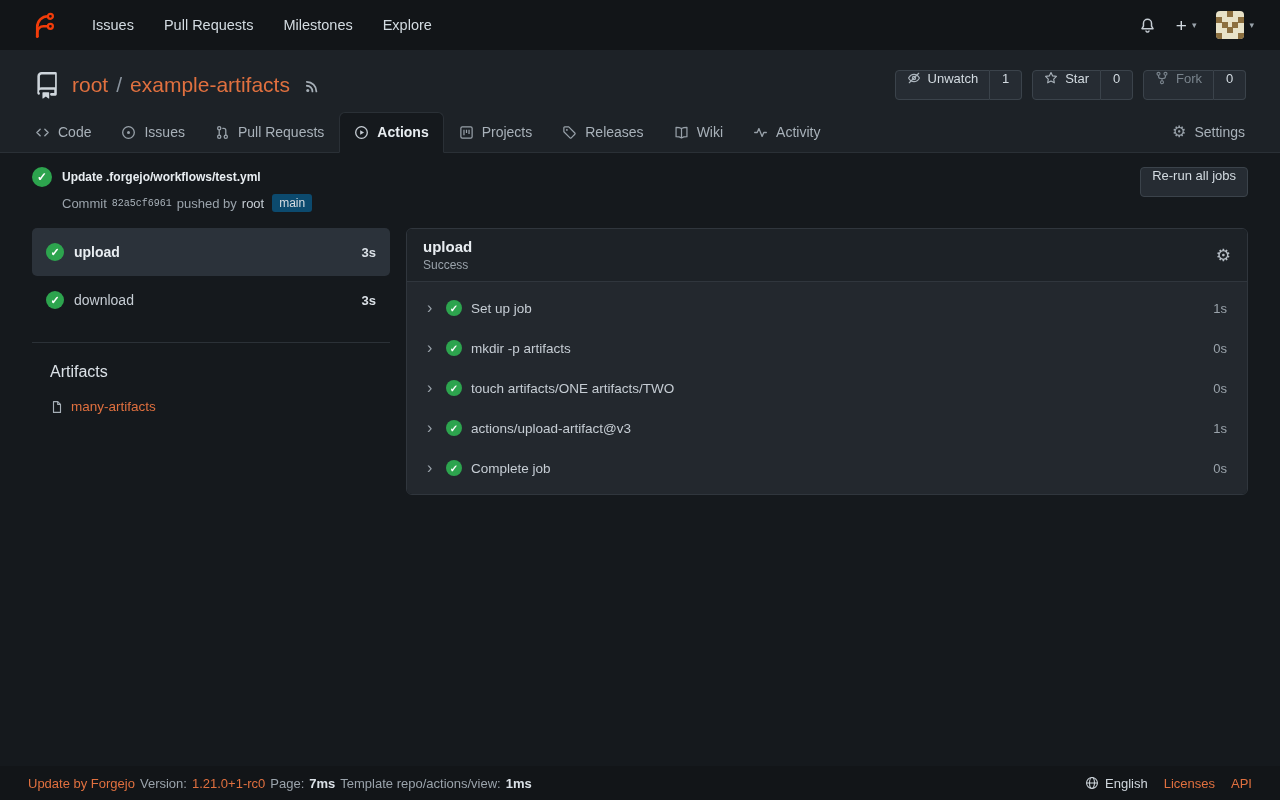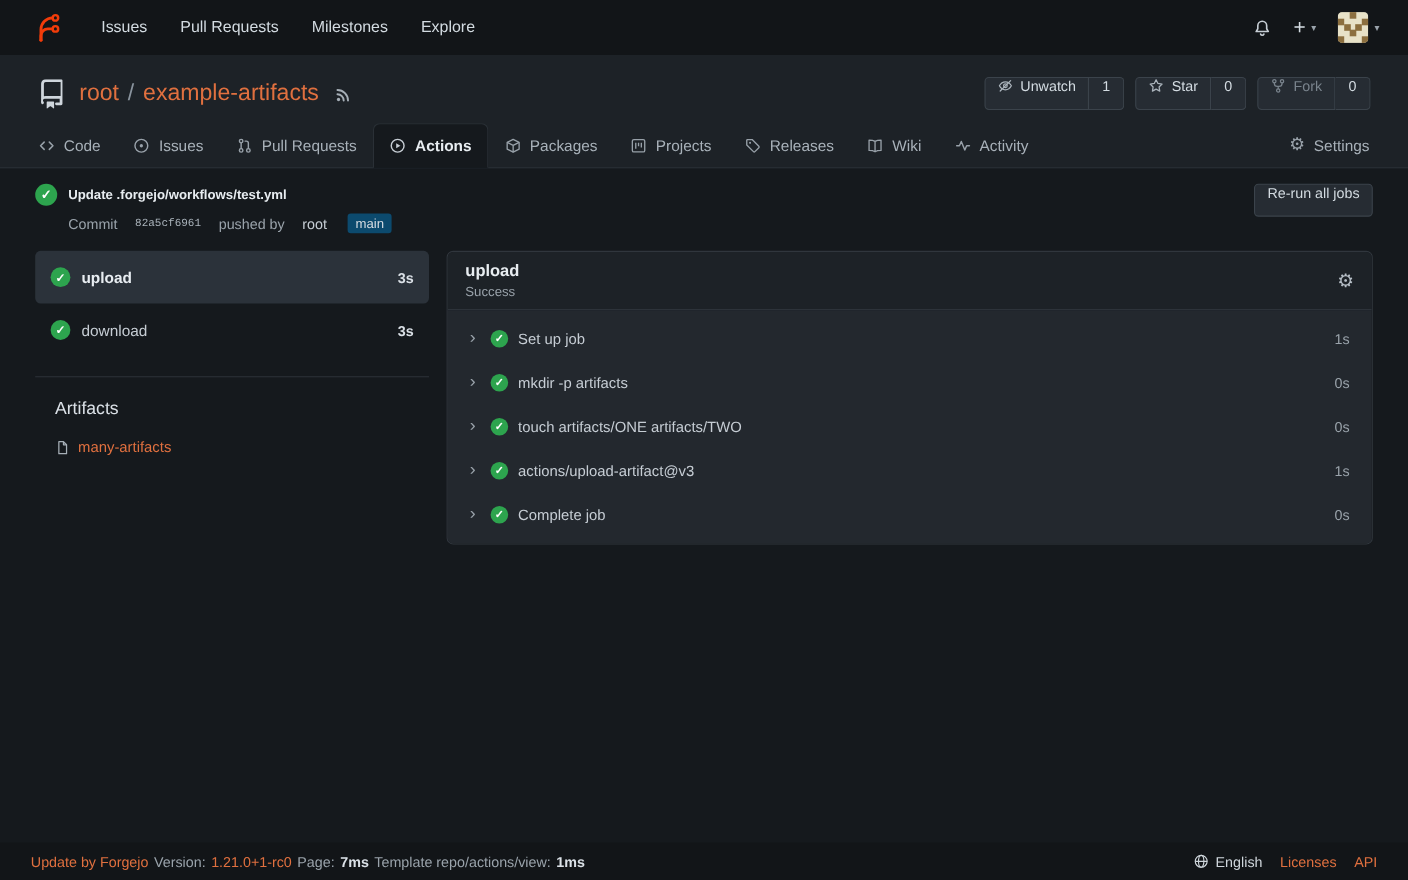--- a/index.html
+++ b/index.html
@@ -74,21 +74,21 @@
   main { flex: 1; padding: 14px 32px 0; }
   .run-header { display: flex; align-items: flex-start; justify-content: space-between; margin-bottom: 16px; }
   .run-title-line { display: flex; align-items: center; gap: 10px; }
   .run-title-line h2 { font-size: 12px; color: var(--txt-bright); font-weight: 700; }
   .check { display: inline-flex; align-items: center; justify-content: center; flex-shrink: 0;
            background: var(--green); color: #fff; border-radius: 50%; font-weight: 700; }
   .check.lg { width: 20px; height: 20px; font-size: 12px; }
   .check.md { width: 18px; height: 18px; font-size: 11px; }
   .check.sm { width: 16px; height: 16px; font-size: 10px; }
   .run-subtitle { margin: 7px 0 0 30px; color: var(--txt-dim); font-size: 13px;
-                  display: flex; gap: 16px; align-items: center; }
+                  display: flex; gap: 5px; align-items: center; }
   .run-subtitle .sha { font-family: "Liberation Mono", monospace; font-size: 10px; color: #aab3bb; }
   .run-subtitle .author { color: #c6cdd4; }
   .badge { background: #0c4a6e; color: #d6dce2; padding: 2px 7px; border-radius: 3px; font-size: 12px; margin-left: 3px; text-align: right; }
 
   .run-body { display: flex; gap: 16px; align-items: flex-start; }
   .jobs-col { width: 358px; flex-shrink: 0; }
   .job-row { display: flex; align-items: center; gap: 10px; height: 48px; padding: 0 14px;
              border-radius: 5px; color: #c6cdd4; cursor: pointer; }
   .job-row.selected { background: var(--bg-row-sel); color: var(--txt-bright); }
   .job-row.selected .job-name { font-weight: 700; }
@@ -269,29 +269,20 @@
       <span class="ticon">
         <svg viewBox="0 0 16 16" width="15" height="15">
           <circle cx="8" cy="8" r="6.2" fill="none" stroke="currentColor" stroke-width="1.4"></circle>
           <path d="M6.6 5.5v5L10.7 8Z" fill="currentColor"></path>
         </svg>
       </span>
       <span>Actions</span>
     </a>
     <a class="tab">
       <span class="ticon">
-        <svg viewBox="0 0 16 16" width="15" height="15" fill="none" stroke="currentColor" stroke-width="1.3" stroke-linejoin="round">
-          <path d="M8 1.8 13.8 4.7v6.6L8 14.2 2.2 11.3V4.7L8 1.8Z"></path>
-          <path d="M2.2 4.7 8 7.6l5.8-2.9M8 7.6v6.6"></path>
-        </svg>
-      </span>
-      <span>Packages</span>
-    </a>
-    <a class="tab">
-      <span class="ticon">
         <svg viewBox="0 0 16 16" width="15" height="15" fill="none" stroke="currentColor" stroke-width="1.3">
           <rect x="2" y="2" width="12" height="12" rx="1.5"></rect>
           <path d="M5.3 5v6M8 5v3.4M10.7 5v4.6"></path>
         </svg>
       </span>
       <span>Projects</span>
     </a>
     <a class="tab">
       <span class="ticon">
         <svg viewBox="0 0 16 16" width="15" height="15">

